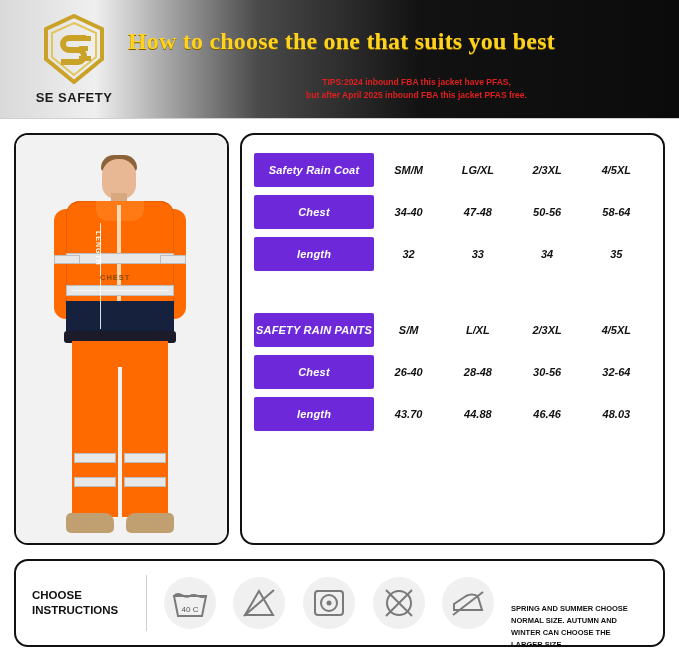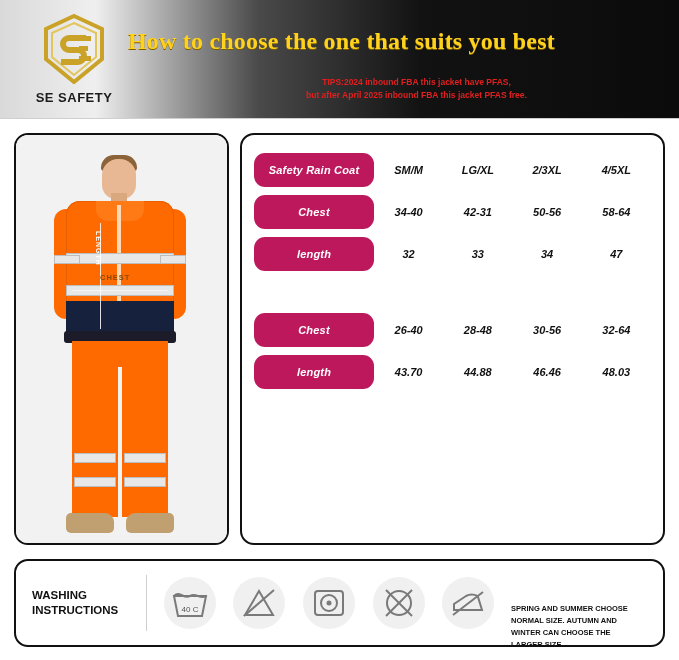--- a/index.html
+++ b/index.html
@@ -167,29 +167,29 @@
   }
   table.sizing {
     width: 100%;
     border-collapse: separate;
     border-spacing: 0 8px;
     table-layout: fixed;
   }
   table.sizing td { padding: 0; }
   .lbl-cell {
     width: 120px;
-    background: #be185d;
+    background: #6d28d9;
     color: #ffffff;
     font-style: italic;
     font-weight: bold;
     font-size: 11px;
     text-align: center;
     height: 34px;
     vertical-align: middle;
-    border-radius: 11px;
+    border-radius: 2px;
     letter-spacing: .2px;
   }
   .val-cell {
     text-align: center;
     font-style: italic;
     font-weight: bold;
     font-size: 11px;
     color: #111;
     height: 34px;
     vertical-align: middle;
@@ -307,38 +307,45 @@
             <tr>
           <td class="lbl-cell">Safety Rain Coat</td>
           <td class="val-cell">SM/M</td>
           <td class="val-cell">LG/XL</td>
           <td class="val-cell">2/3XL</td>
           <td class="val-cell">4/5XL</td>
         </tr>
         <tr>
           <td class="lbl-cell">Chest</td>
           <td class="val-cell">34-40</td>
-          <td class="val-cell">42-31</td>
+          <td class="val-cell">47-48</td>
           <td class="val-cell">50-56</td>
           <td class="val-cell">58-64</td>
         </tr>
         <tr>
           <td class="lbl-cell">length</td>
           <td class="val-cell">32</td>
           <td class="val-cell">33</td>
           <td class="val-cell">34</td>
-          <td class="val-cell">47</td>
+          <td class="val-cell">35</td>
         </tr>
       </tbody>
         </table>
 
       <div class="tbl-gap"></div>
 
       <table class="sizing">
         <tbody>
+            <tr>
+          <td class="lbl-cell">SAFETY RAIN PANTS</td>
+          <td class="val-cell">S/M</td>
+          <td class="val-cell">L/XL</td>
+          <td class="val-cell">2/3XL</td>
+          <td class="val-cell">4/5XL</td>
+        </tr>
         <tr>
           <td class="lbl-cell">Chest</td>
           <td class="val-cell">26-40</td>
           <td class="val-cell">28-48</td>
           <td class="val-cell">30-56</td>
           <td class="val-cell">32-64</td>
         </tr>
         <tr>
           <td class="lbl-cell">length</td>
           <td class="val-cell">43.70</td>
@@ -346,21 +353,21 @@
           <td class="val-cell">46.46</td>
           <td class="val-cell">48.03</td>
         </tr>
       </tbody>
         </table>
 
     </div>
 
     <div class="wash-panel">
       <div class="wash-title">
-        <div>WASHING</div>
+        <div>CHOOSE</div>
         <div>INSTRUCTIONS</div>
       </div>
       <div class="wash-divider"></div>
 
       <div class="wash-icons">
 
         <div class="wicon">
           <svg width="40" height="34" viewBox="0 0 40 34">
             <path d="M4 10 L36 10 L32 30 L8 30 Z" fill="none" stroke="#7a7a7a" stroke-width="2"></path>
             <path d="M4 10 C10 4 14 14 20 10 C26 6 30 14 36 10" fill="none" stroke="#7a7a7a" stroke-width="2"></path>

